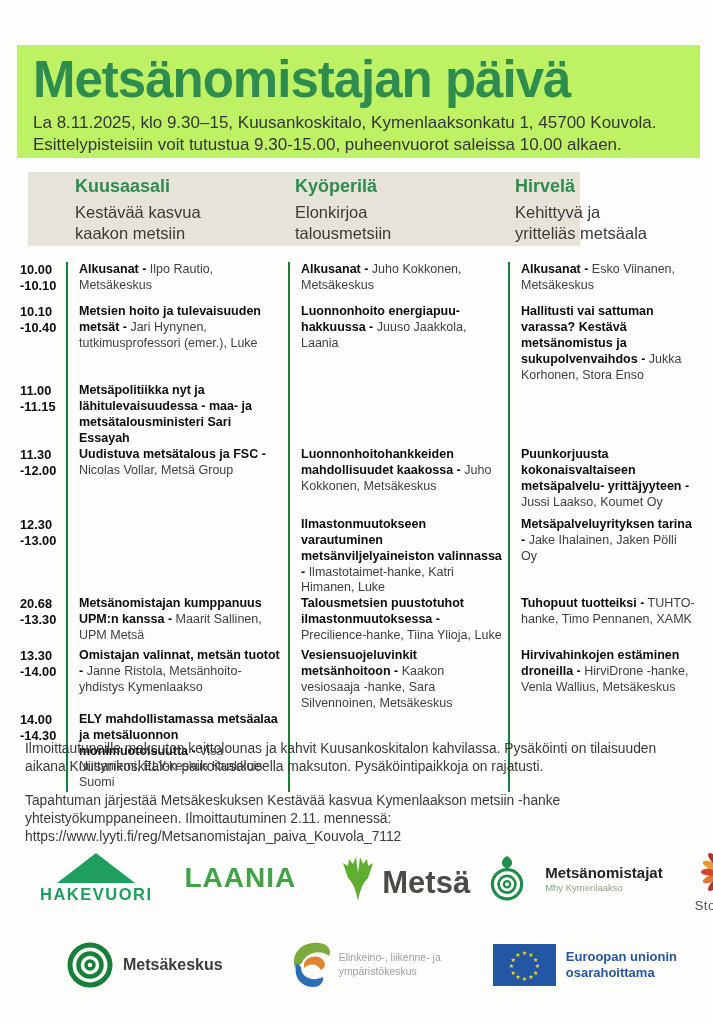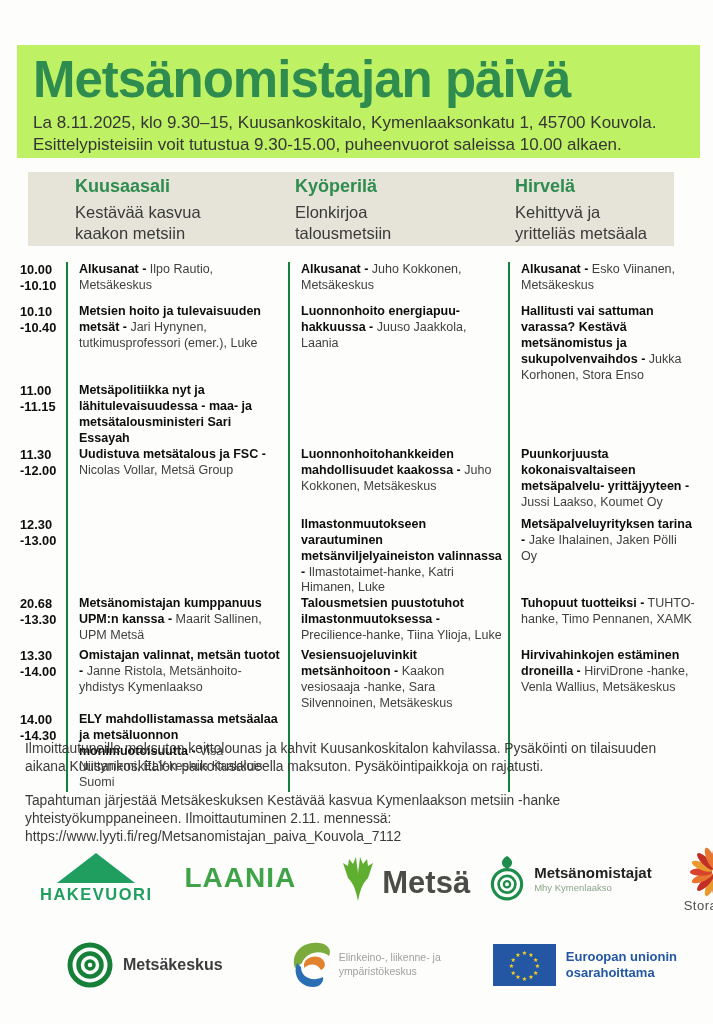--- a/index.html
+++ b/index.html
@@ -11,21 +11,21 @@
   .title-block{
     position:absolute;left:17px;top:45px;width:683px;height:113px;
     background:#bef264;padding:8px 16px 0 16px;box-sizing:border-box;
   }
   .main-title{
     margin:0;color:#2f8c4f;font-size:51px;font-weight:bold;letter-spacing:-1px;line-height:1.05;
   }
   .subtitle{margin-top:5px;color:#353535;font-size:17px;line-height:1.35;}
   
   .venue-block{
-    position:absolute;left:28px;top:172px;width:646px;height:74px;
+    position:absolute;left:28px;top:172px;width:552px;height:74px;
     background:#e6e4d8;display:grid;grid-template-columns:47px 220px 220px 1fr;
     align-content:center;
   }
   .venue{padding-top:2px;}
   .venue-name{color:#2f8c4f;font-size:18px;font-weight:bold;}
   .venue-theme{color:#3a3a3a;font-size:16.5px;line-height:1.25;margin-top:5px;white-space:pre-line;width:150px;}
   
   .program{position:absolute;left:20px;top:262px;width:682px;}
   .trow{display:grid;grid-template-columns:46px 222px 220px 1fr;}
   .trow:nth-of-type(1){min-height:42px;}
@@ -53,21 +53,21 @@
   .hv-tri{width:0;height:0;border-left:39px solid transparent;border-right:39px solid transparent;border-bottom:30px solid #1f9e60;}
   .hv-text{color:#1f9e60;font-size:16.5px;font-weight:bold;letter-spacing:1.5px;margin-top:2px;}
   
   .laania-text{color:#41a347;font-size:28px;font-weight:bold;letter-spacing:1px;}
   .laania{margin-left:32px;}
   
   .metsa{margin-left:42px;}
   .metsa-text{color:#4b4b47;font-size:31px;font-weight:bold;margin-left:4px;margin-top:10px;}
   
   .mhy{margin-left:16px;}
-  .mhy-text{margin-left:6px;}
+  .mhy-text{margin-left:17px;}
   .mhy-main{color:#222;font-size:15px;font-weight:bold;}
   .mhy-sub{color:#8aa58a;font-size:9.5px;margin-top:1px;}
   
   .storaenso{margin-left:32px;flex-direction:column;}
   .se-text{color:#4f4f4f;font-size:13px;letter-spacing:0.5px;margin-top:-2px;}
   
   .upm{margin-left:60px;flex-direction:column;}
   .upm-text{font-family:"Liberation Serif","DejaVu Serif",serif;font-weight:bold;font-size:27px;color:#0f0f0f;letter-spacing:2px;margin-top:-2px;}
   
   .metsakeskus{margin-left:66px;}

